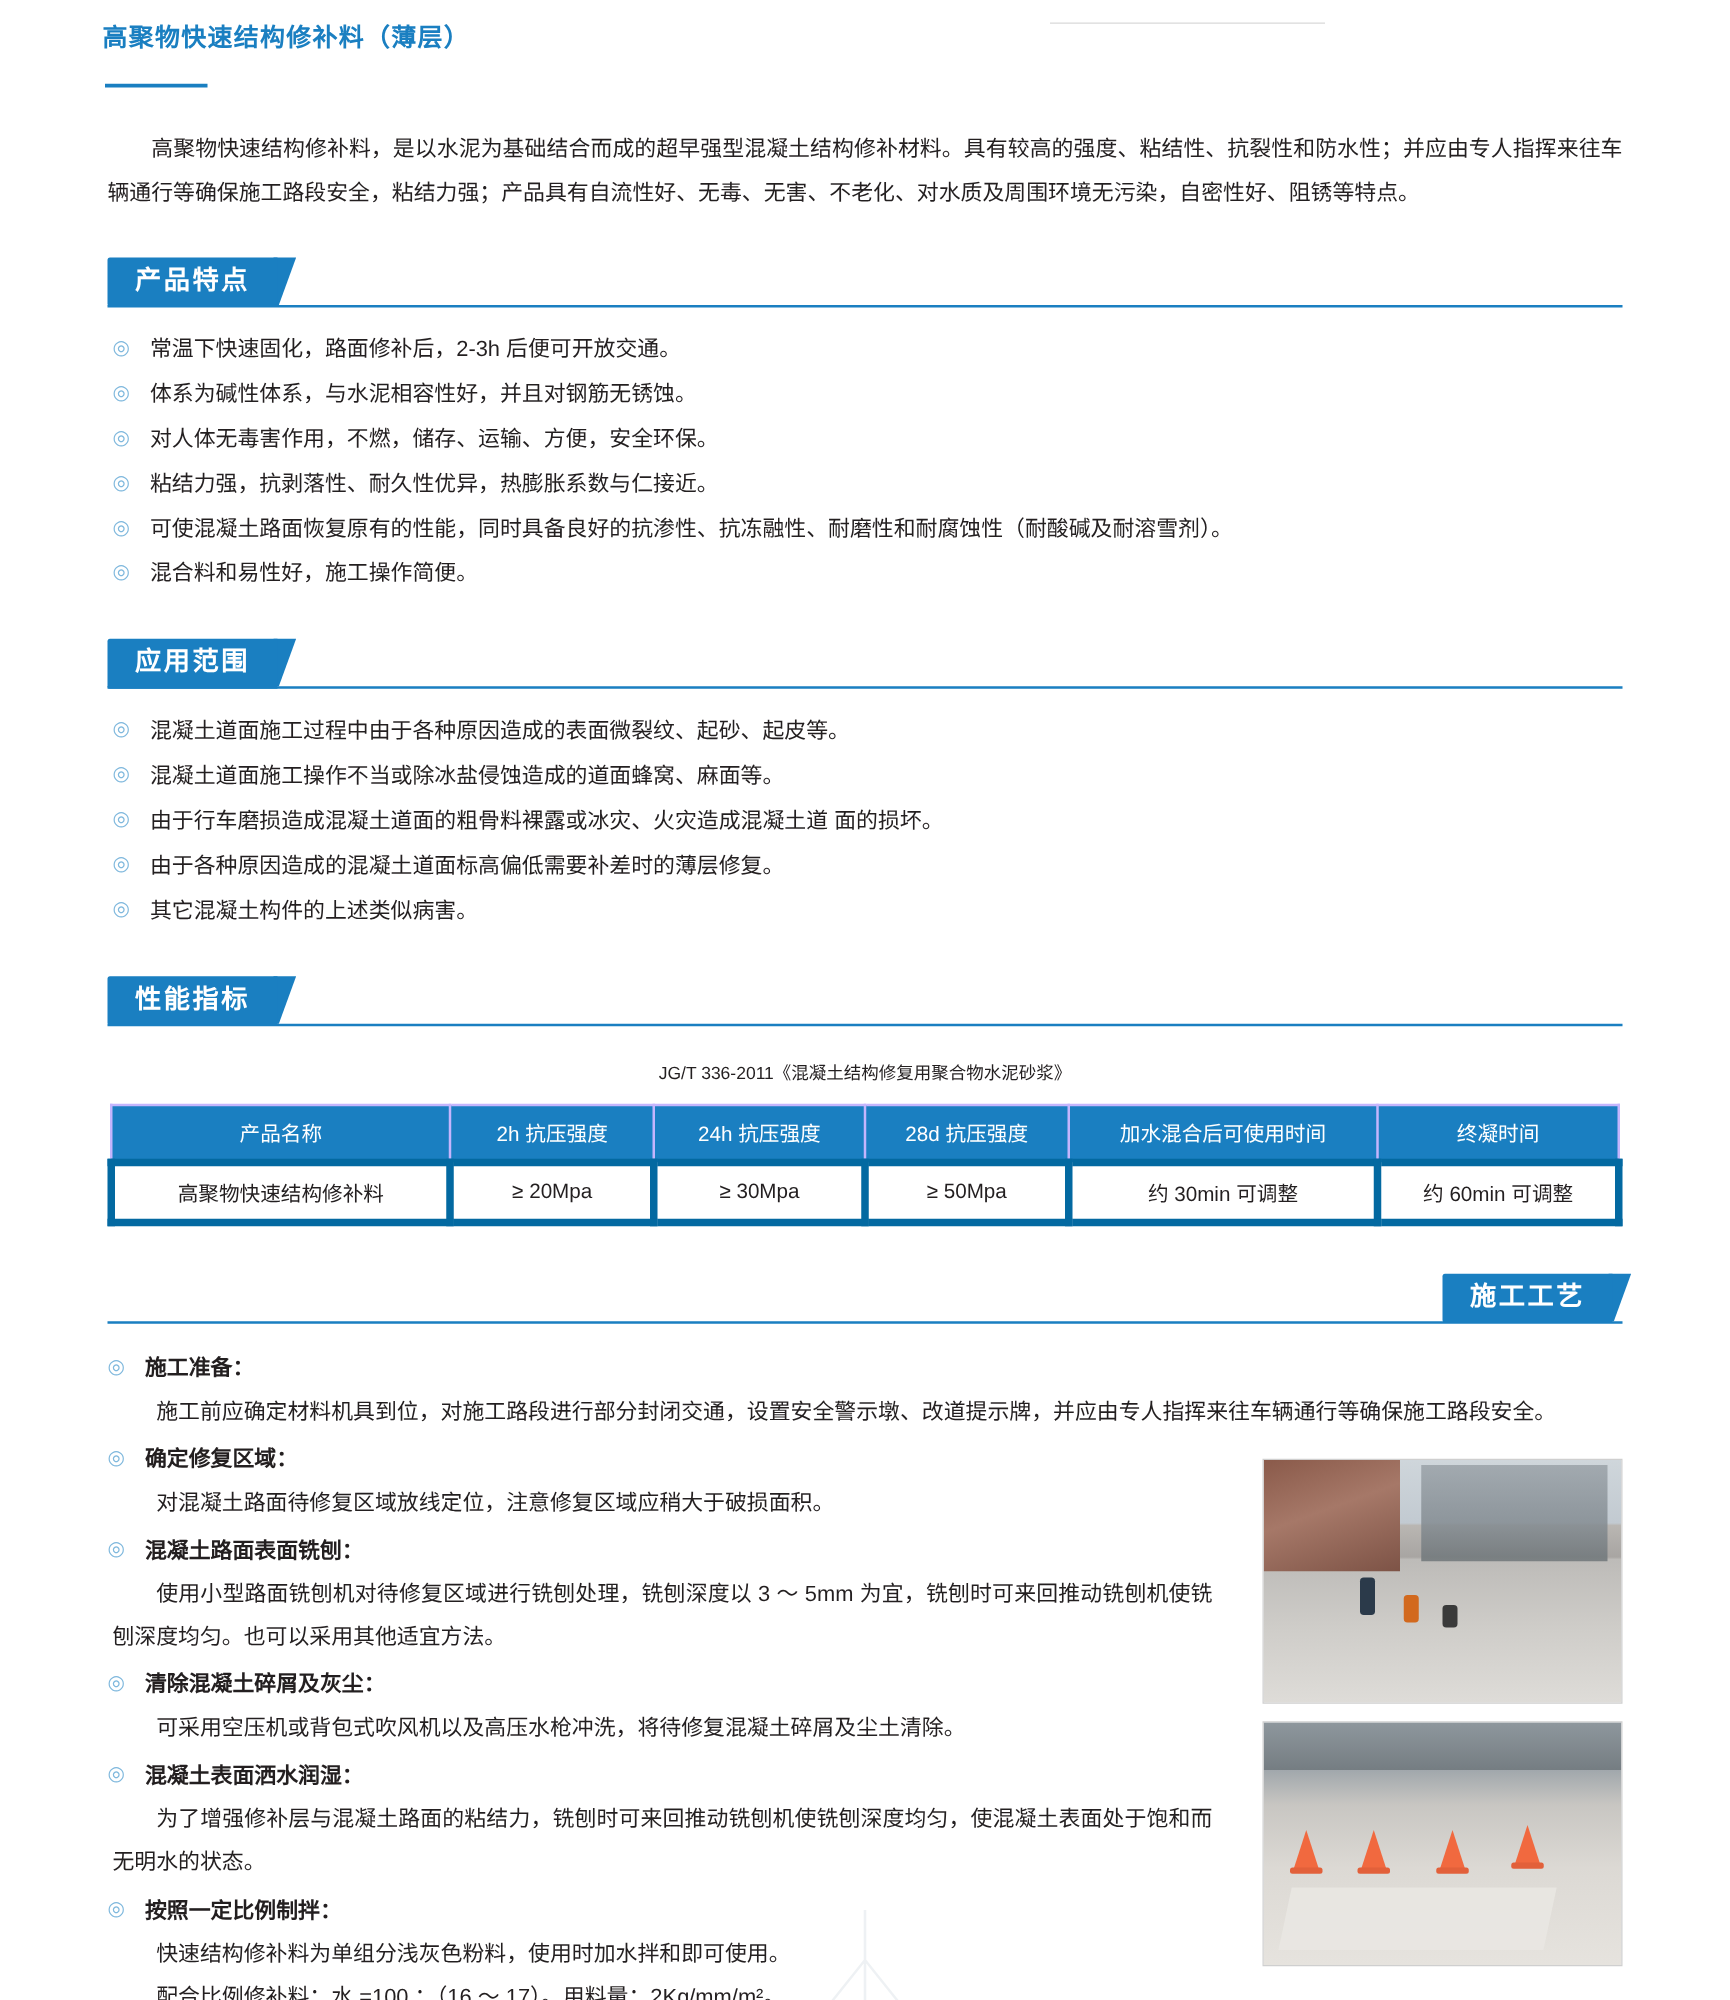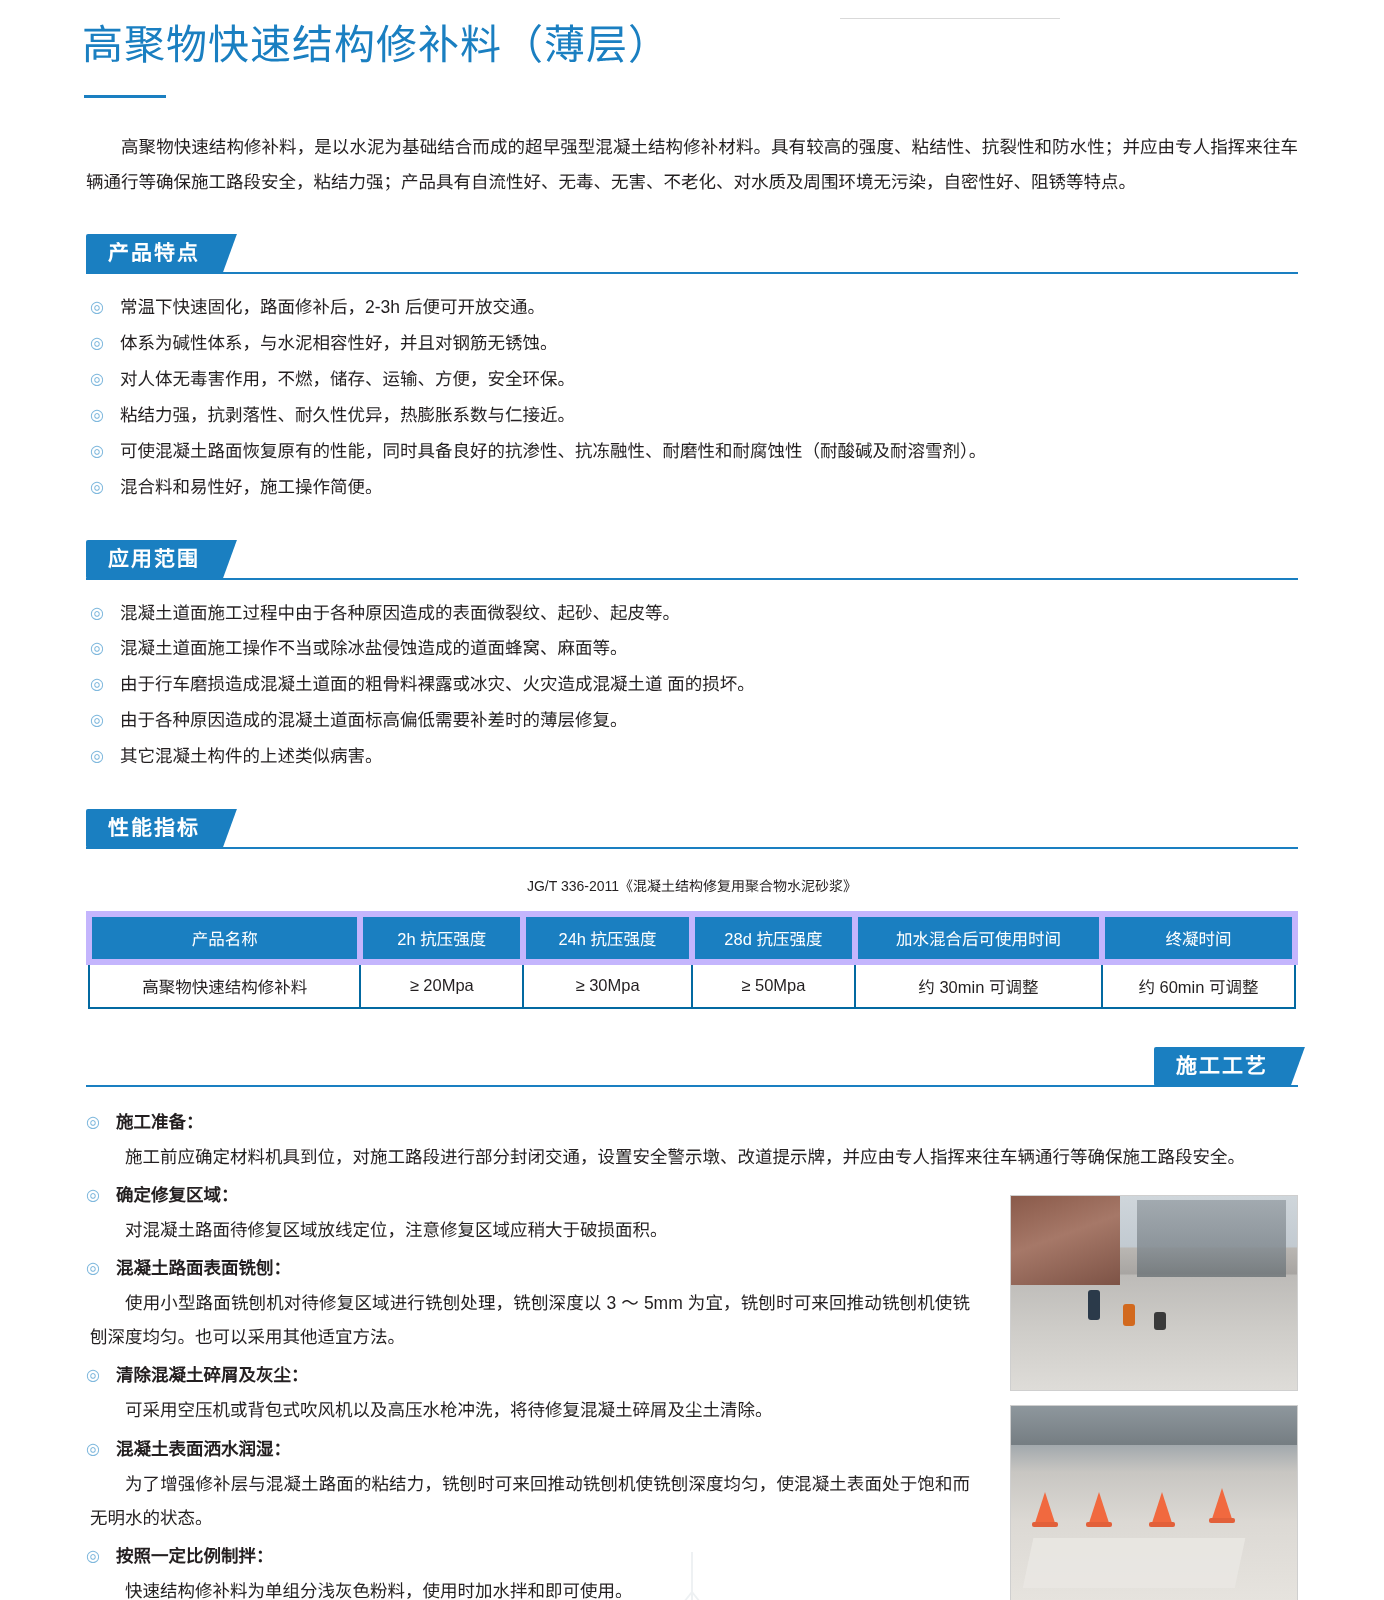--- a/index.html
+++ b/index.html
@@ -17,22 +17,22 @@
   }
   .page {
     position: relative;
     width: 1384px;
     min-height: 1600px;
     padding: 0;
     box-sizing: border-box;
   }
   
   .doc-title {
-    font-size: 41px;
-    font-weight: normal;
+    font-size: 20px;
+    font-weight: bold;
     color: #1a7fc1;
     letter-spacing: 1px;
     margin: 18px 0 0 82px;
     line-height: 1.35;
   }
   .title-rule {
     width: 82px;
     height: 3px;
     background: #1a7fc1;
     margin: 22px 0 0 84px;
@@ -117,25 +117,25 @@
     margin: 0 86px;
     width: calc(100% - 172px);
     table-layout: fixed;
   }
   table.perf th {
     background: #1a7fc1;
     color: #fff;
     font-size: 16.5px;
     font-weight: normal;
     padding: 9px 4px;
-    border: 6px solid #c4b5fd;
+    border: 2px solid #c4b5fd;
     text-align: center;
   }
   table.perf td {
-    border: 2px solid #0369a1;
+    border: 6px solid #0369a1;
     text-align: center;
     font-size: 16.5px;
     padding: 9px 4px;
     color: #231f20;
     background: #fff;
   }
   
   .proc-wrap {
     position: relative;
     margin: 18px 86px 0 86px;

